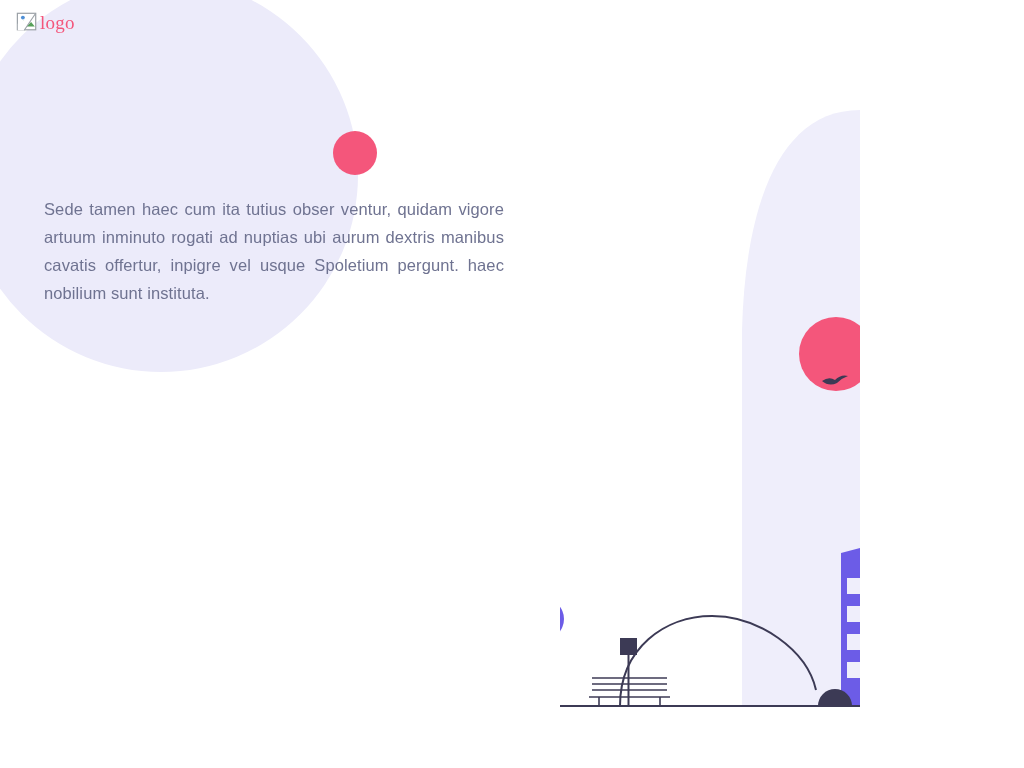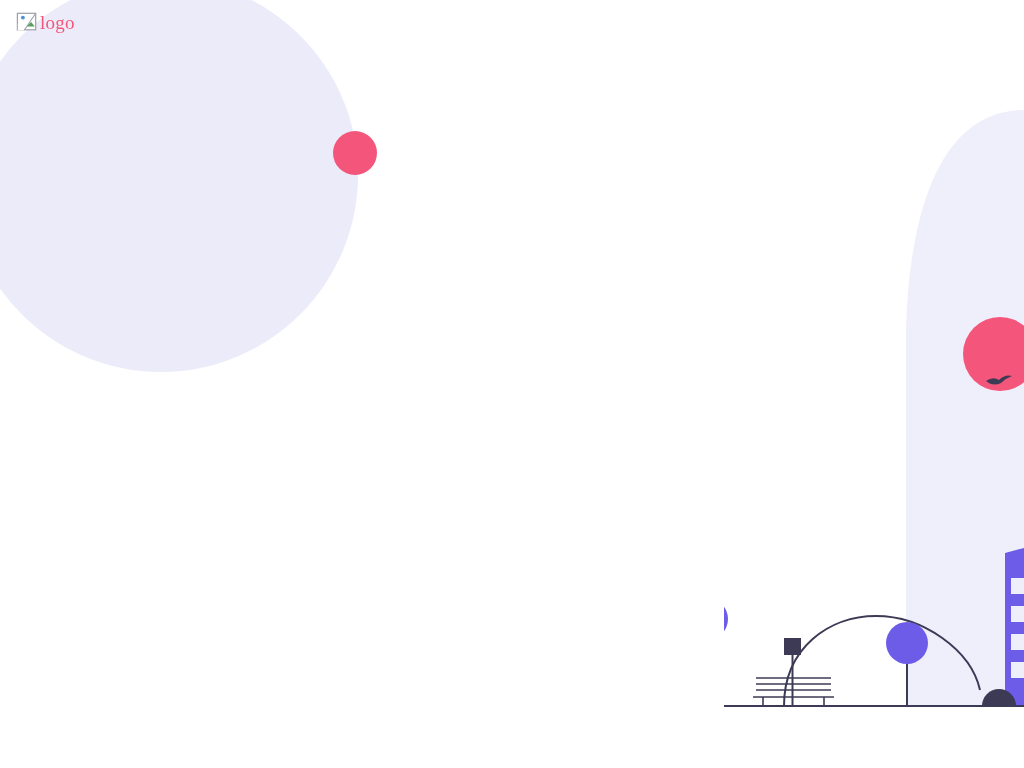--- a/index.html
+++ b/index.html
@@ -5,21 +5,21 @@
 <style>
   * { margin:0; padding:0; box-sizing:border-box; }
   html, body {
     width:1024px; height:768px;
     background:#ffffff;
     font-family:"Liberation Sans", sans-serif;
     overflow:hidden;
   }
   .slide {
     position:relative;
-    width:1024px;
+    width:860px;
     height:768px;
     background:#ffffff;
     overflow:hidden;
   }
 
   
   .blob-lavender {
     position:absolute;
     left:-36px;
     top:-22px;
@@ -169,15 +169,16 @@
       <rect x="1.5" y="2.5" width="20" height="18" fill="#ffffff" stroke="#9aa0a6" stroke-width="1.3"></rect>
       <path d="M3 17 L9 9.5 L13.5 15 L16.5 12 L20.5 17 Z" fill="#57A05A"></path>
       <circle cx="7.5" cy="7.2" r="2.1" fill="#4E8FD6"></circle>
       <path d="M21.5 2.5 L9 21 L2 21 L2 14 Z" fill="#ffffff"></path>
       <path d="M21.5 2.5 L9 21" stroke="#9aa0a6" stroke-width="1.2" fill="none"></path>
     </svg>
     <span class="logo-alt">logo</span>
   </div>
 
   <div class="content">
+    <p class="lede">Sede tamen haec cum ita tutius obser ventur, quidam vigore artuum inminuto rogati ad nuptias ubi aurum dextris manibus cavatis offertur, inpigre vel usque Spoletium pergunt. haec nobilium sunt instituta.</p>
   </div>
 
 </div>
 
 </body></html>

